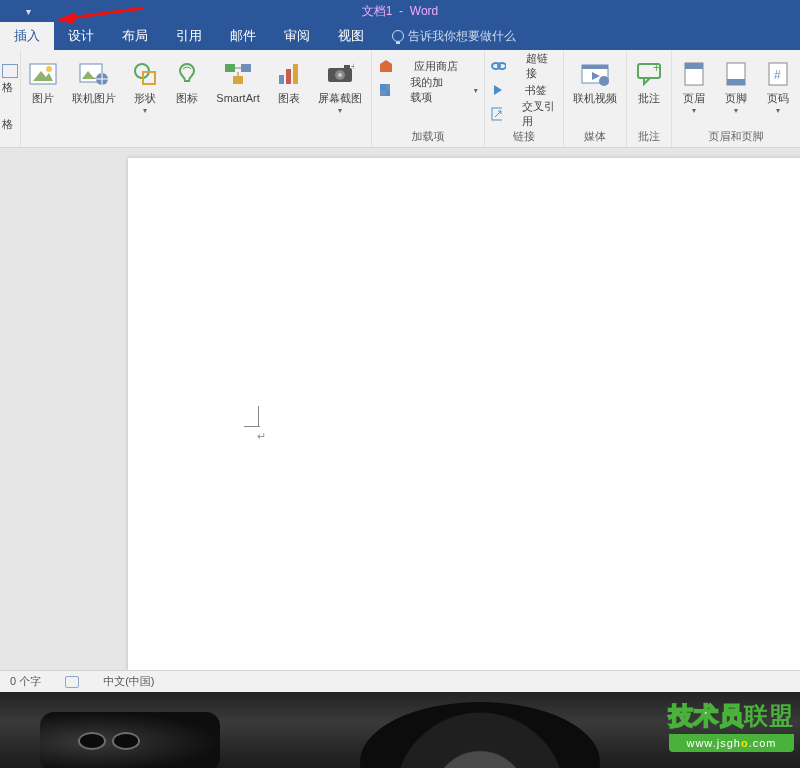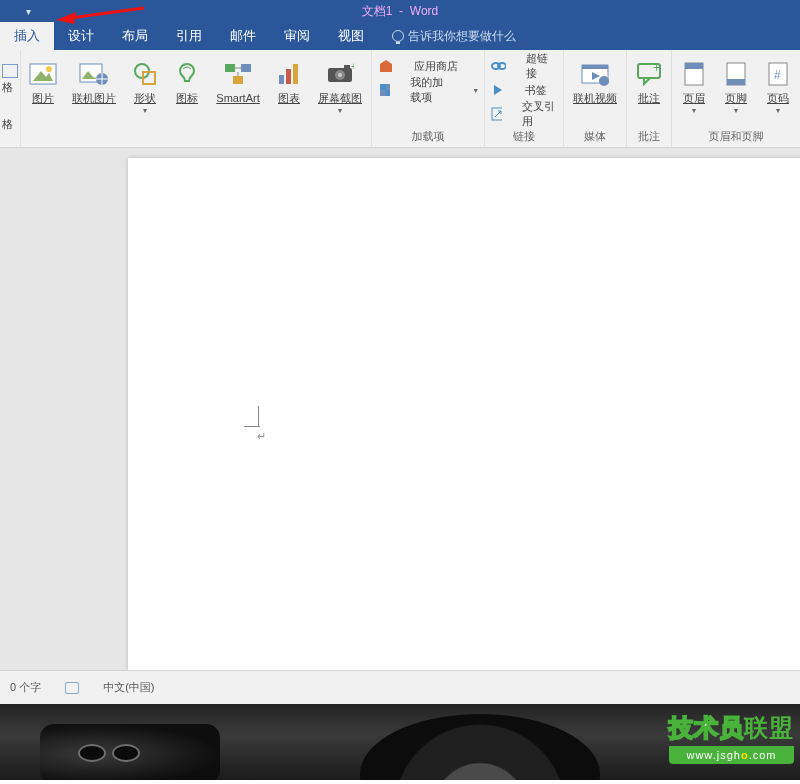--- a/index.html
+++ b/index.html
@@ -18,35 +18,35 @@
 
   .ribbon { background: #f1f1f1; border-bottom: 1px solid #d4d4d4; height: 98px; display: flex; }
   .group { border-right: 1px solid #e0e0e0; display: flex; flex-direction: column; justify-content: space-between; padding: 4px 2px 0; }
   .group-body { display: flex; align-items: flex-start; gap: 2px; flex: 1; }
   .group-label { text-align: center; font-size: 11px; color: #666; padding: 2px 0 3px; }
 
   .big-btn { display: flex; flex-direction: column; align-items: center; width: 46px; padding: 2px 1px; cursor: pointer; }
   .big-btn.narrow { width: 40px; }
   .big-btn.wide { width: 58px; }
   .big-btn .icon-wrap { height: 36px; display: flex; align-items: center; justify-content: center; }
-  .big-btn .lbl { font-size: 11px; color: #444; text-align: left; line-height: 13px; text-decoration: underline; }
+  .big-btn .lbl { font-size: 11px; color: #444; text-align: left; line-height: 13px; }
   .big-btn .drop { font-size: 8px; color: #666; margin-top: 1px; }
 
   .stack { display: flex; flex-direction: column; gap: 4px; padding: 2px 4px; }
   .stack-item { display: flex; align-items: center; gap: 20px; font-size: 11px; color: #444; cursor: pointer; height: 20px; }
   .mini-drop { font-size: 8px; color: #666; margin-left: 2px; }
 
   .document-area { background: #e6e6e6; height: 522px; position: relative; overflow: hidden; }
   .page { position: absolute; left: 128px; top: 10px; width: 700px; height: 512px; background: #fff; box-shadow: 0 0 4px rgba(0,0,0,0.2); }
   .cursor-mark { position: absolute; left: 244px; top: 258px; width: 18px; height: 36px; }
   .cursor-mark::before { content: ""; position: absolute; right: 3px; top: 0; width: 1px; height: 20px; background: #888; }
   .cursor-mark::after { content: ""; position: absolute; left: 0; top: 20px; width: 16px; height: 1px; background: #888; }
   .paragraph-mark { position: absolute; left: 257px; top: 282px; font-size: 11px; color: #999; }
 
-  .statusbar { background: #f1f1f1; border-top: 1px solid #d4d4d4; height: 34px; display: flex; align-items: center; padding: 0 10px; gap: 24px; font-size: 11px; color: #555; }
+  .statusbar { background: #f1f1f1; border-top: 1px solid #d4d4d4; height: 22px; display: flex; align-items: center; padding: 0 10px; gap: 24px; font-size: 11px; color: #555; }
   .sb-icon { width: 14px; height: 12px; border: 1px solid #8fa7c9; display: inline-block; border-radius: 2px; }
 
   .taskbar { height: 76px; background: linear-gradient(#232323, #3a3a3a 40%, #1b1b1b); position: relative; overflow: hidden; }
   .car-hint { position: absolute; left: 40px; top: 20px; width: 180px; height: 60px; background: radial-gradient(ellipse at 30% 50%, #3a3a3a, #0e0e0e 70%); border-radius: 14px; }
   .exhaust1,.exhaust2{ position:absolute; width:28px; height:18px; background:#0b0b0b; border:2px solid #6e6e6e; border-radius:50%; top:40px;}
   .exhaust1{left:78px;} .exhaust2{left:112px;}
   .wheel { position:absolute; left:360px; top:10px; width:240px; height:120px; background: radial-gradient(circle at 50% 80%, #4a4a4a 0 30%, #1f1f1f 31% 55%, #0c0c0c 56% 100%); border-radius:50%; }
   .watermark { position: absolute; right: 6px; top: 8px; text-align: center; }
   .wm-top { font-size: 24px; font-weight: bold; color: #fff; -webkit-text-stroke: 2px #49b23a; letter-spacing: 1px; }
   .wm-top .accent { color: #49b23a; -webkit-text-stroke: 0; }

